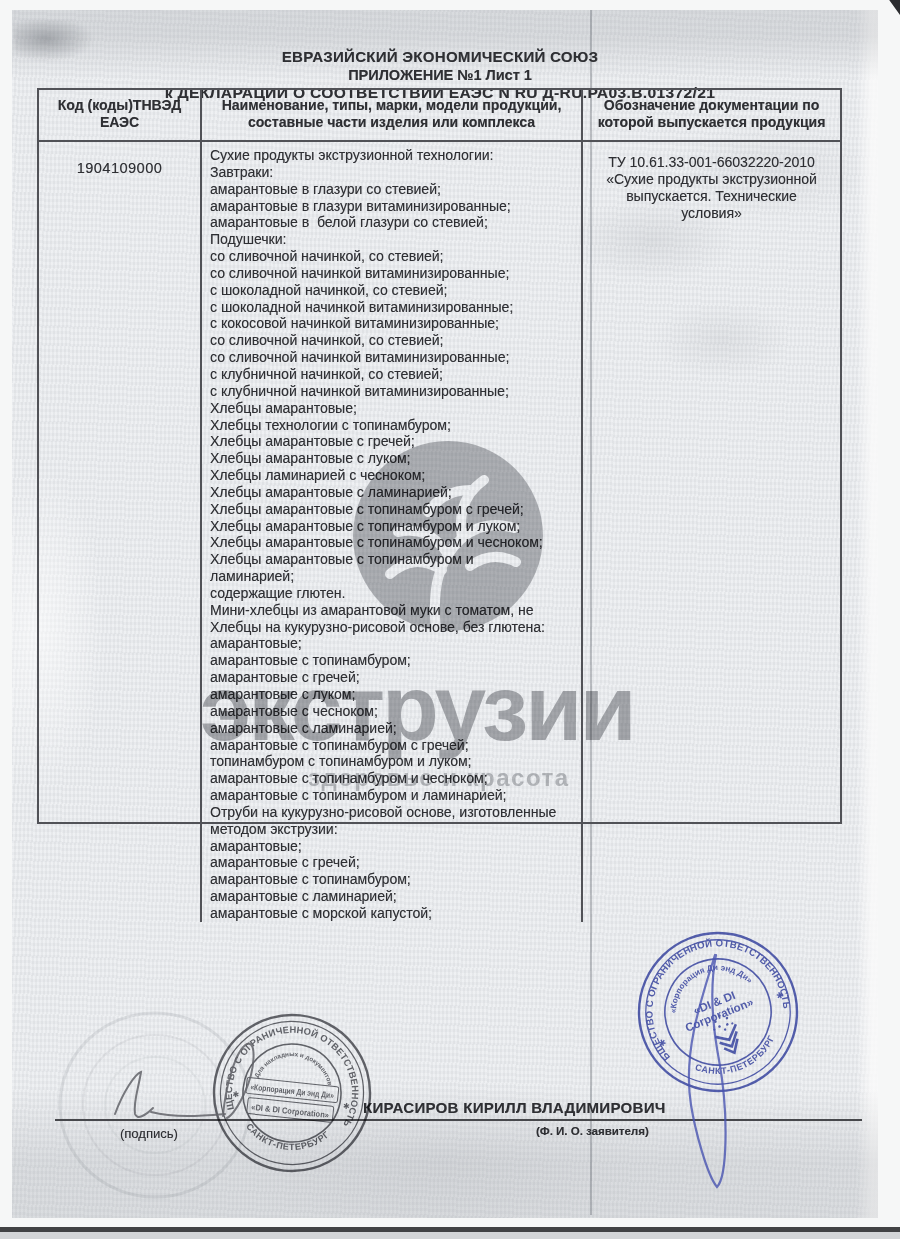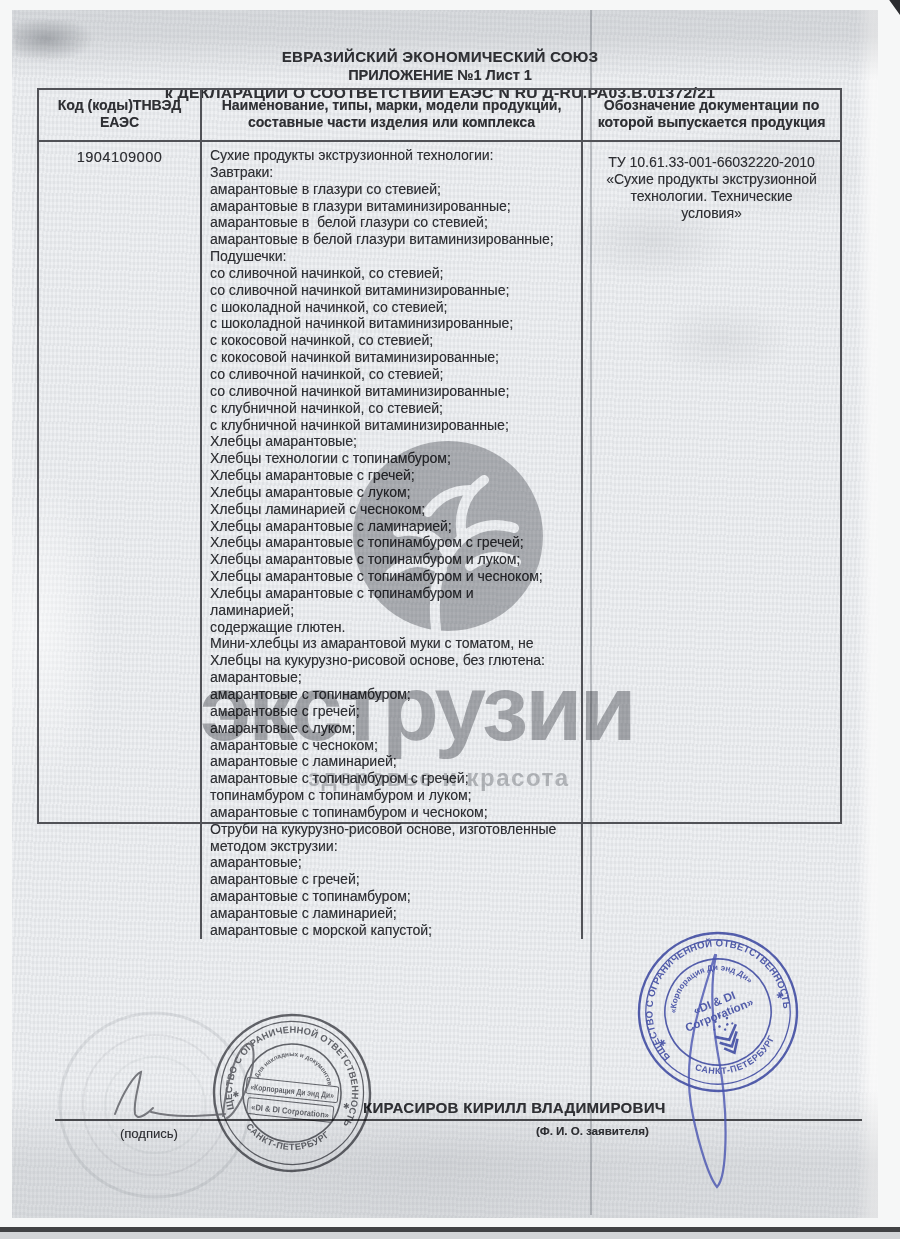--- a/index.html
+++ b/index.html
@@ -46,21 +46,21 @@
     position:absolute;left:37px;top:88px;width:805px;height:736px;
     border:2px solid #515257;box-sizing:border-box;
     display:grid;grid-template-columns:163px 381px 257px;grid-template-rows:52px auto;
   }
   .cell{box-sizing:border-box;}
   .cb{border-right:2px solid #515257;}
   .th{
     border-bottom:2px solid #515257;
     font-weight:bold;font-size:14px;line-height:17px;text-align:center;padding:7px 4px 0;
   }
-  .td-code{text-align:center;padding-top:7px;font-size:14.5px;letter-spacing:.5px;}
+  .td-code{text-align:center;padding-top:18px;font-size:14.5px;letter-spacing:.5px;}
   .td-products{padding:5px 2px 0 8px;}
   .product-line{white-space:pre;font-size:14px;line-height:16.85px;}
   .td-docs{text-align:center;padding:12px 8px 0;}
   .doc-line{font-size:14px;line-height:17px;}
 
   .wm{pointer-events:none;mix-blend-mode:multiply;}
   .wm-logo{position:absolute;left:350px;top:438px;opacity:.55;}
   .wm-brand{
     position:absolute;left:200px;top:662px;width:560px;
     font-size:93px;line-height:1;font-weight:bold;letter-spacing:-3px;
@@ -101,27 +101,25 @@
   <div class="cell th cb">Код (коды)ТНВЭД ЕАЭС</div>
   <div class="cell th cb">Наименование, типы, марки, модели продукции, составные части изделия или комплекса</div>
   <div class="cell th">Обозначение документации по которой выпускается продукция</div>
   <div class="cell td-code cb">1904109000</div>
   <div class="cell td-products cb">
       <div class="product-line">Сухие продукты экструзионной технологии:</div>
       <div class="product-line">Завтраки:</div>
       <div class="product-line">амарантовые в глазури со стевией;</div>
       <div class="product-line">амарантовые в глазури витаминизированные;</div>
       <div class="product-line">амарантовые в  белой глазури со стевией;</div>
-      <div class="product-line">амарантовые в белой глазури витаминизированные;</div>
       <div class="product-line">Подушечки:</div>
       <div class="product-line">со сливочной начинкой, со стевией;</div>
       <div class="product-line">со сливочной начинкой витаминизированные;</div>
       <div class="product-line">с шоколадной начинкой, со стевией;</div>
       <div class="product-line">с шоколадной начинкой витаминизированные;</div>
-      <div class="product-line">с кокосовой начинкой, со стевией;</div>
       <div class="product-line">с кокосовой начинкой витаминизированные;</div>
       <div class="product-line">со сливочной начинкой, со стевией;</div>
       <div class="product-line">со сливочной начинкой витаминизированные;</div>
       <div class="product-line">с клубничной начинкой, со стевией;</div>
       <div class="product-line">с клубничной начинкой витаминизированные;</div>
       <div class="product-line">Хлебцы амарантовые;</div>
       <div class="product-line">Хлебцы технологии с топинамбуром;</div>
       <div class="product-line">Хлебцы амарантовые с гречей;</div>
       <div class="product-line">Хлебцы амарантовые с луком;</div>
       <div class="product-line">Хлебцы ламинарией с чесноком;</div>
@@ -136,32 +134,33 @@
       <div class="product-line">Хлебцы на кукурузно-рисовой основе, без глютена:</div>
       <div class="product-line">амарантовые;</div>
       <div class="product-line">амарантовые с топинамбуром;</div>
       <div class="product-line">амарантовые с гречей;</div>
       <div class="product-line">амарантовые с луком;</div>
       <div class="product-line">амарантовые с чесноком;</div>
       <div class="product-line">амарантовые с ламинарией;</div>
       <div class="product-line">амарантовые с топинамбуром с гречей;</div>
       <div class="product-line">топинамбуром с топинамбуром и луком;</div>
       <div class="product-line">амарантовые с топинамбуром и чесноком;</div>
+      <div class="product-line">амарантовые с топинамбуром и ламинарией;</div>
       <div class="product-line">Отруби на кукурузно-рисовой основе, изготовленные</div>
       <div class="product-line">методом экструзии:</div>
       <div class="product-line">амарантовые;</div>
       <div class="product-line">амарантовые с гречей;</div>
       <div class="product-line">амарантовые с топинамбуром;</div>
       <div class="product-line">амарантовые с ламинарией;</div>
       <div class="product-line">амарантовые с морской капустой;</div>
     </div>
   <div class="cell td-docs">
       <div class="doc-line">ТУ 10.61.33-001-66032220-2010</div>
       <div class="doc-line">«Сухие продукты экструзионной</div>
-      <div class="doc-line">технологии. Технические</div>
+      <div class="doc-line">выпускается. Технические</div>
       <div class="doc-line">условия»</div>
     </div>
 </div>
 
 <svg class="wm wm-logo" width="196" height="196" viewBox="0 0 196 196">
   <defs>
     <mask id="logo-mask">
       <rect x="0" y="0" width="196" height="196" fill="#fff"></rect>
       <g stroke="#000" stroke-width="10" stroke-linecap="round" fill="none">
         <path d="M 86,192 C 82,150 88,122 112,100"></path>

